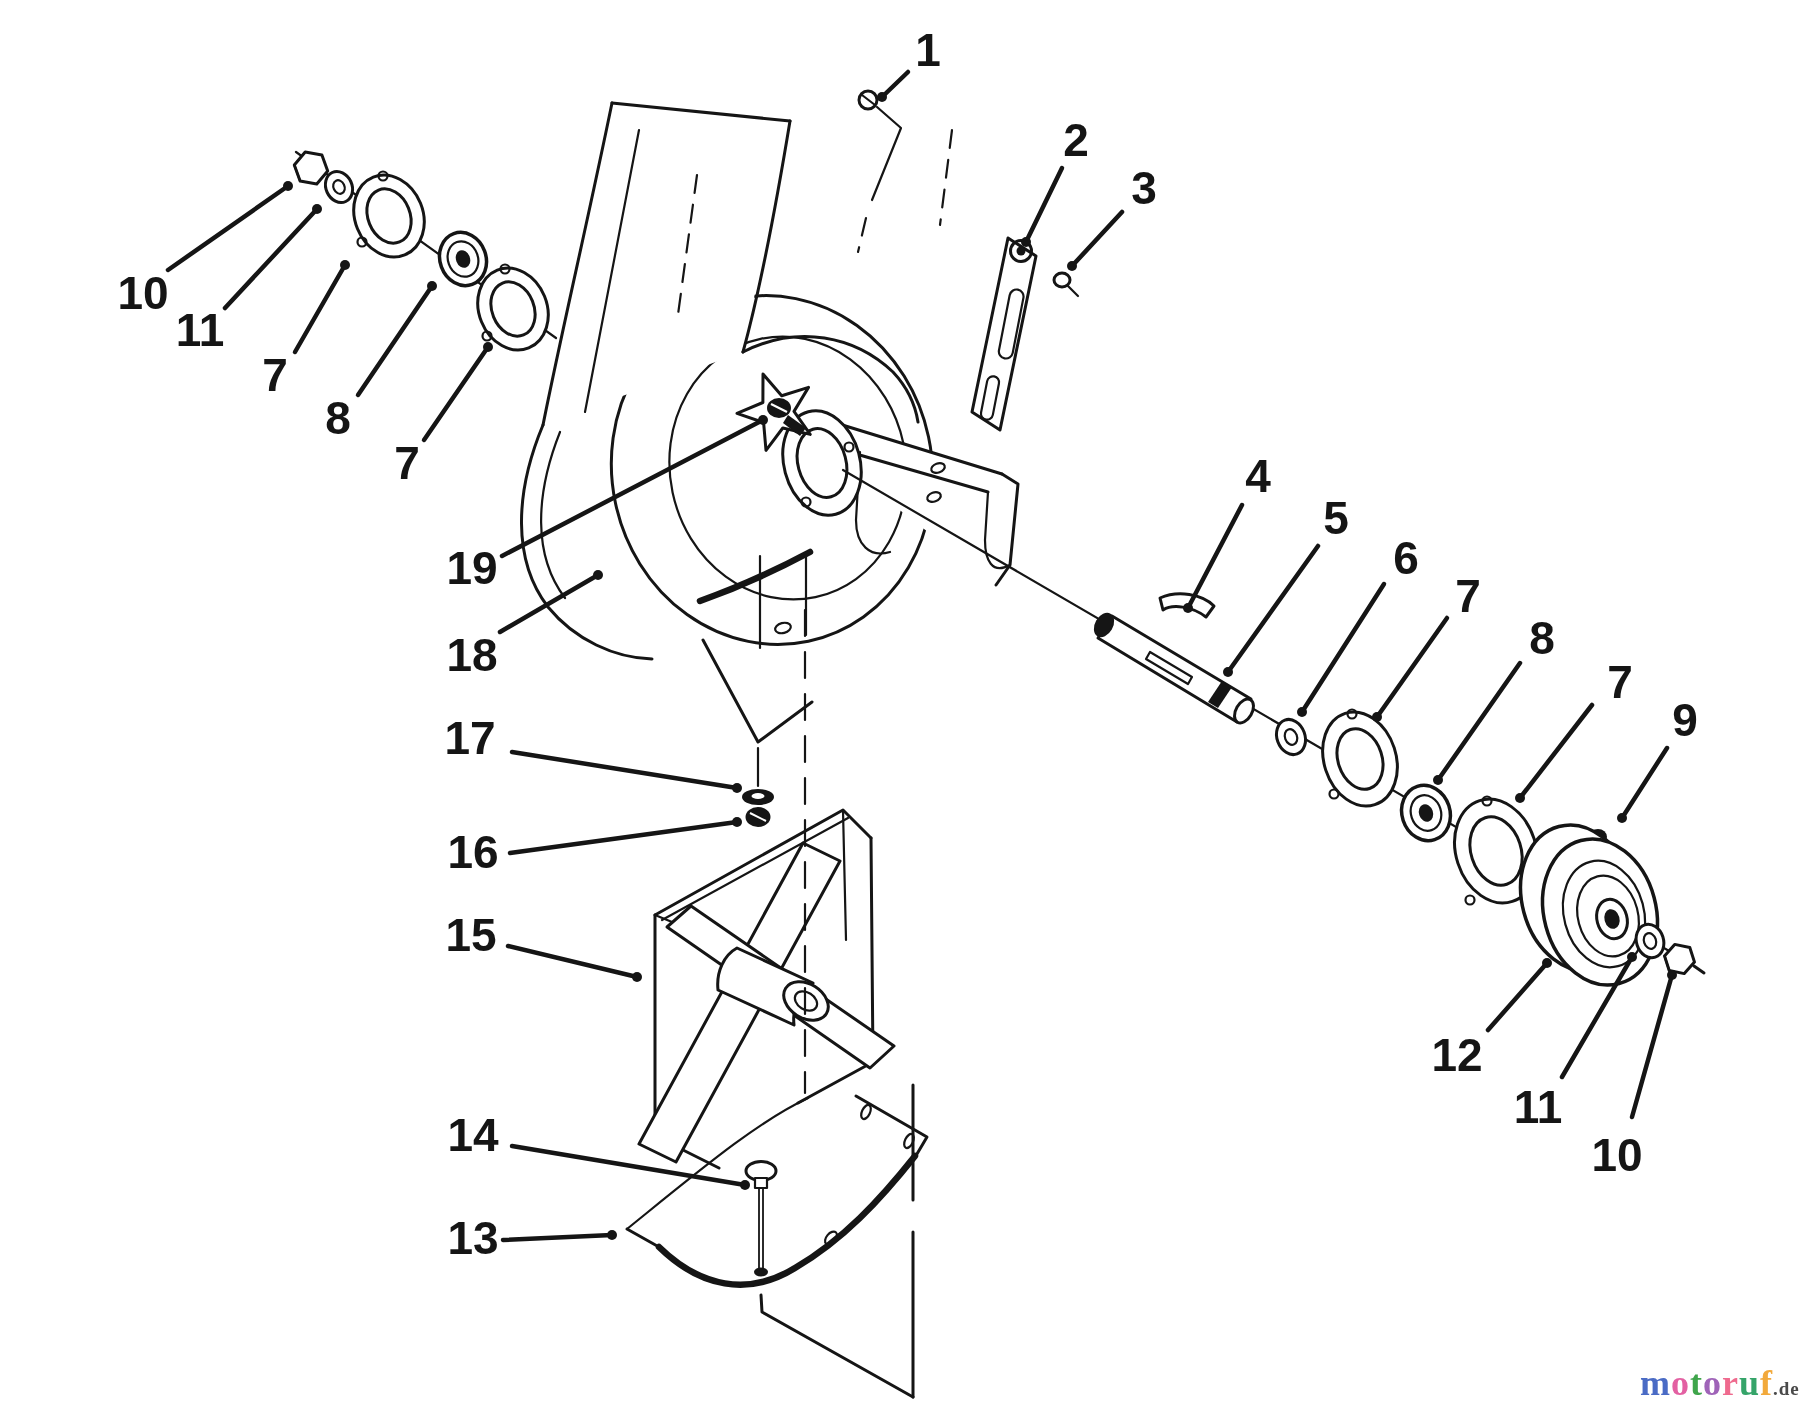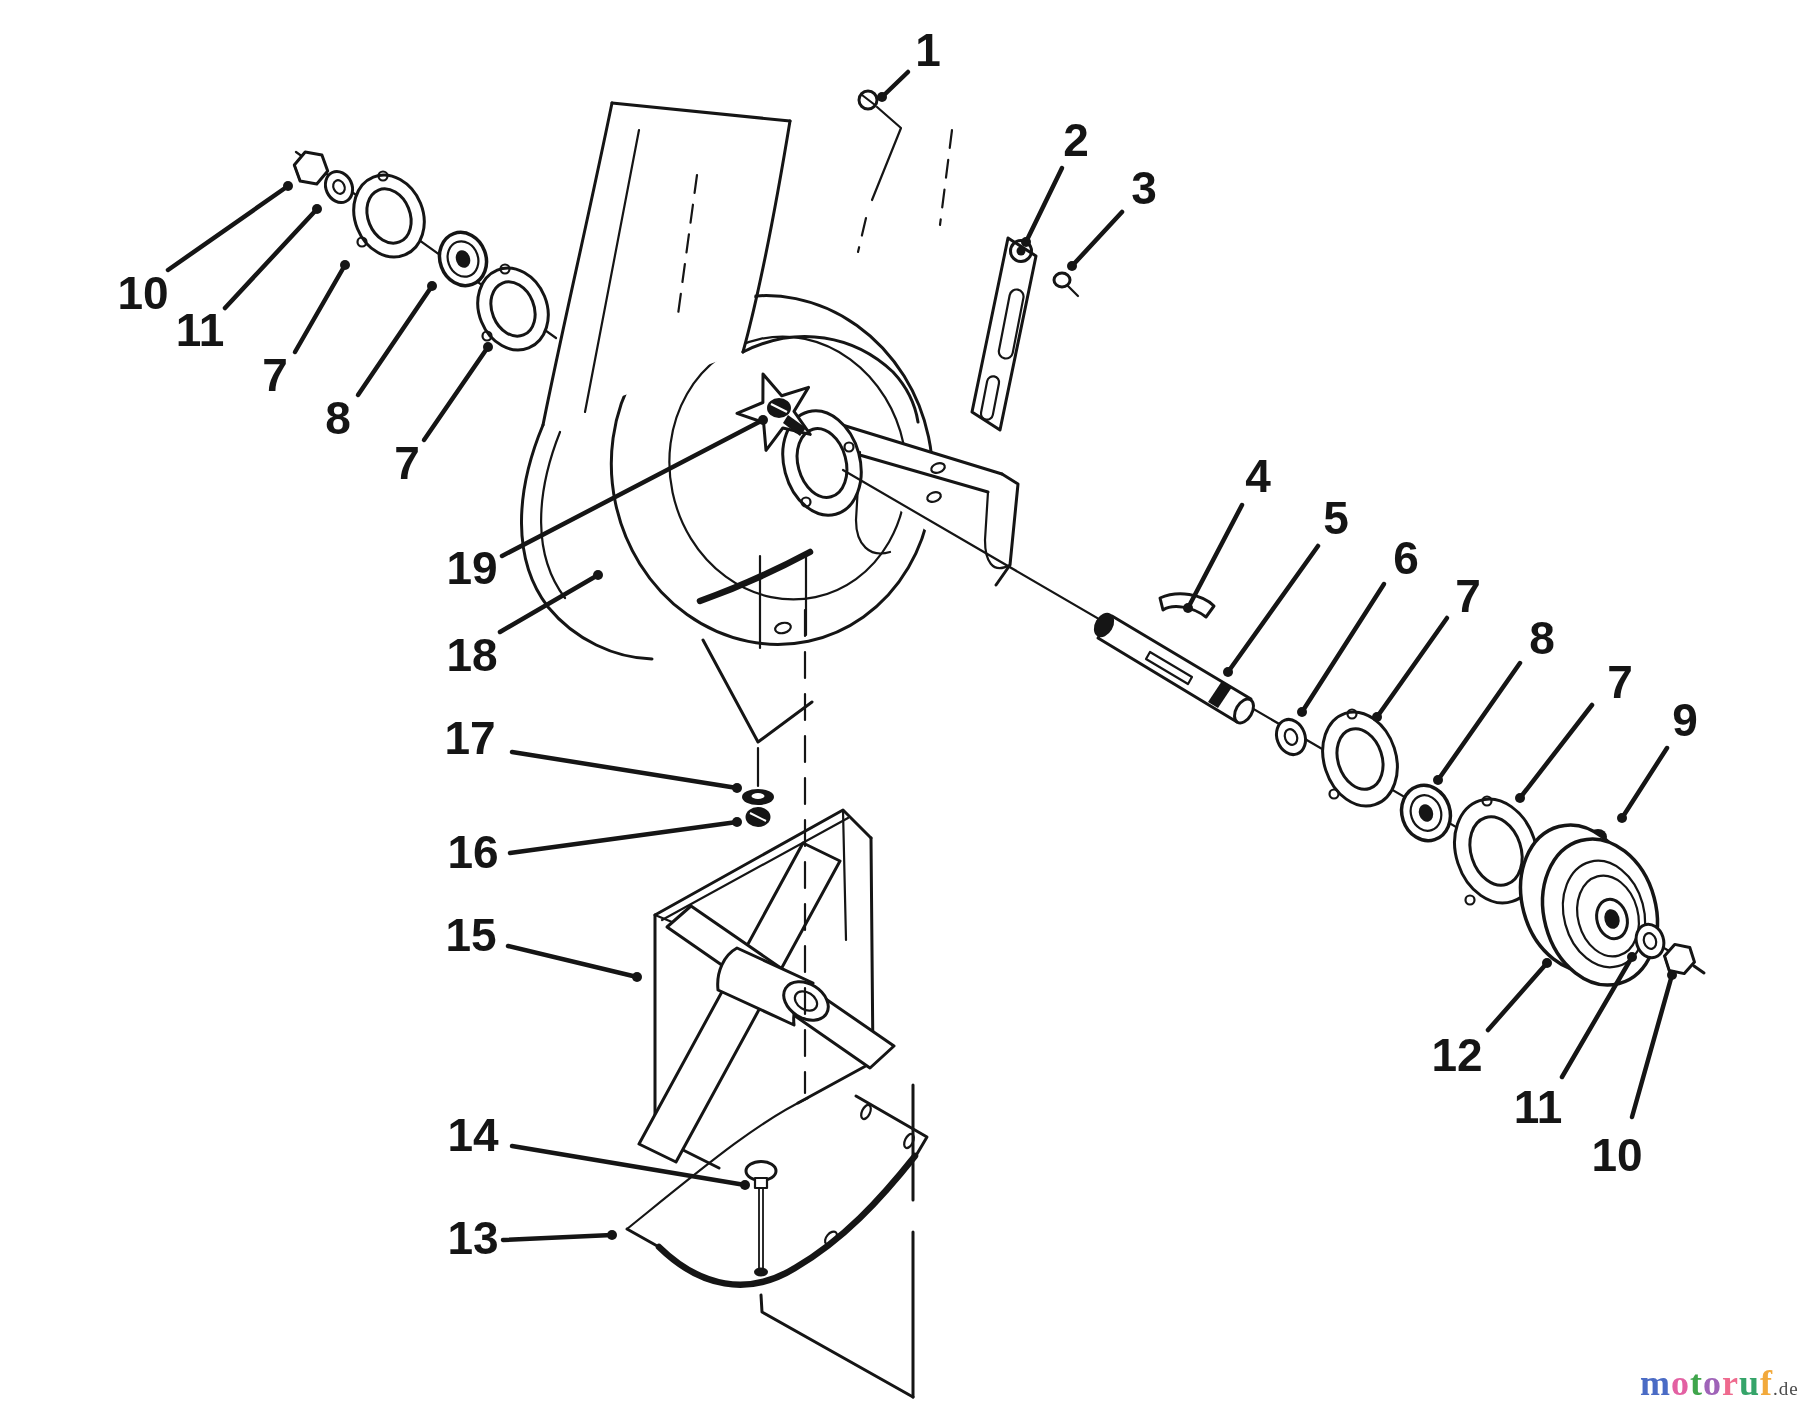--- a/index.html
+++ b/index.html
@@ -9,21 +9,21 @@
   .stroke{fill:none;stroke:#151515;stroke-width:3;stroke-linecap:round;stroke-linejoin:round;}
   .thin{stroke-width:2.2;}
   .thick{stroke-width:6.5;}
   .wfill{fill:#ffffff;}
   .dark{fill:#151515;stroke:none;}
   .dash{stroke-dasharray:26 16;}
   .dash2{stroke-dasharray:18 12;}
   #watermark{position:absolute;left:1640px;top:1362px;height:48px;
              font-family:"Liberation Serif",serif;font-weight:700;font-size:36px;
              letter-spacing:1px;white-space:nowrap;}
-  #watermark .suf{font-size:19px;font-weight:400;}
+  #watermark .suf{font-size:19px;font-weight:700;}
 </style>
 </head>
 <body>
 
 <div class="canvas">
 <svg width="1800" height="1414" viewBox="0 0 1800 1414">
 
   <g>
 
     <ellipse class="stroke" cx="772" cy="470" rx="160" ry="175" transform="rotate(-12 772 470)"></ellipse>

